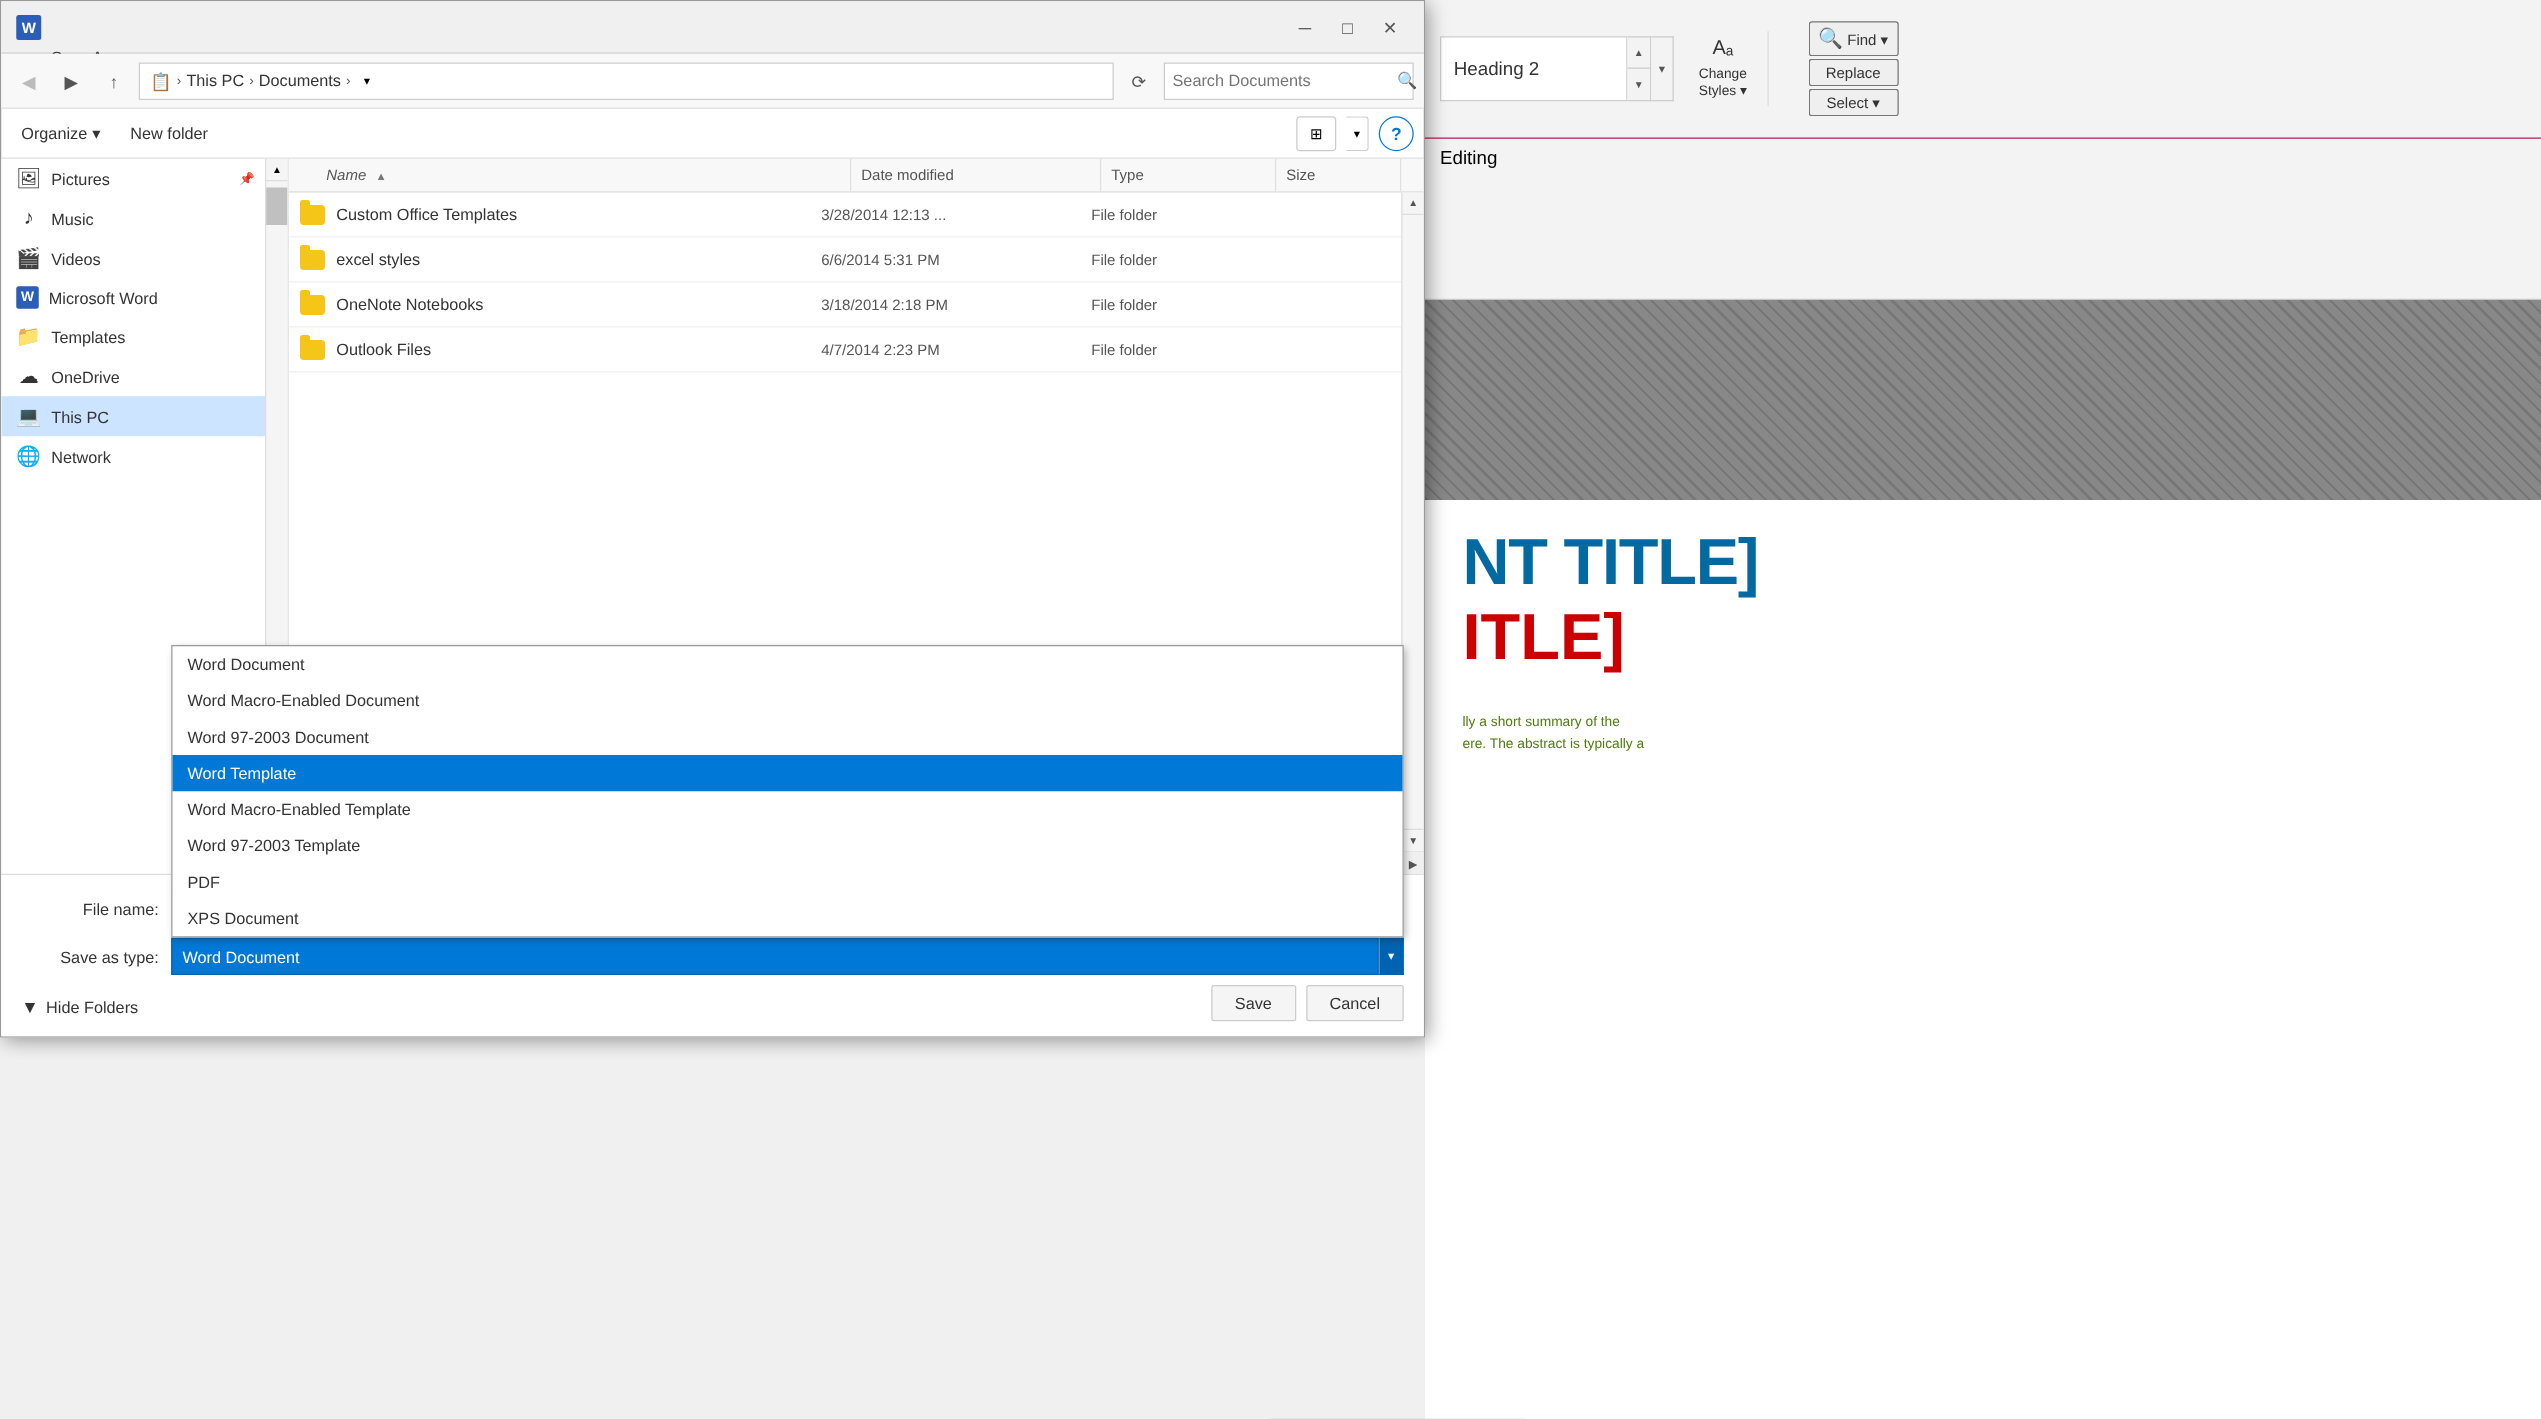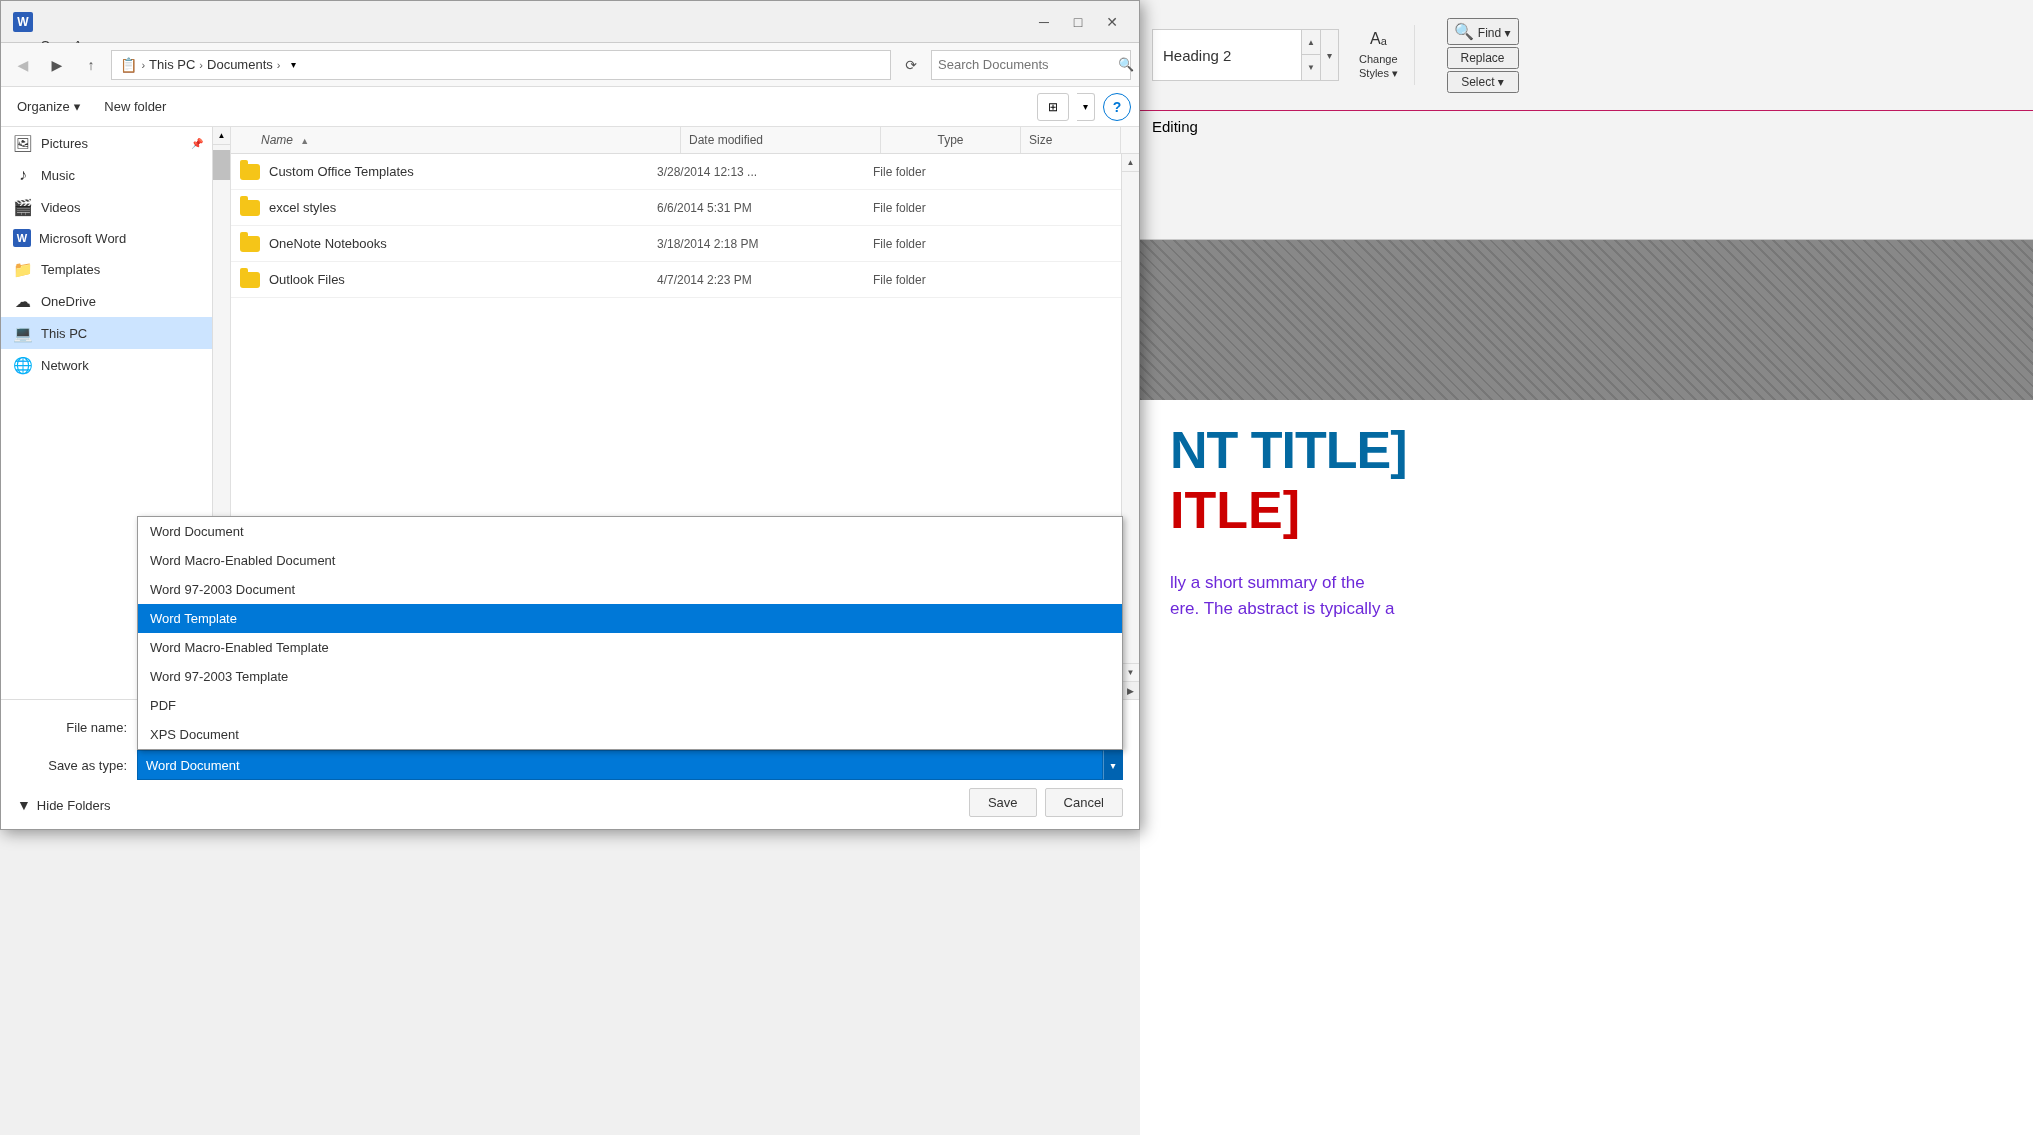--- a/index.html
+++ b/index.html
@@ -114,22 +114,22 @@
 
     .doc-title-red {
       font-size: 52px;
       font-weight: 900;
       color: #c00;
       padding: 0 30px 20px;
       font-family: 'Arial Black', Arial, sans-serif;
     }
 
     .doc-text {
-      font-size: 17px;
-      color: #6d28d9;
+      font-size: 11px;
+      color: #4d7c0f;
       padding: 10px 30px;
       line-height: 1.5;
     }
 
     
     .dialog {
       position: absolute;
       top: 0;
       left: 0;
       width: 1140px;
@@ -431,21 +431,21 @@
       color: #777;
     }
 
     .file-list-header .col {
       padding: 6px 8px;
       border-right: 1px solid #e0e0e0;
       cursor: pointer;
     }
     .col-name { flex: 1; font-style: italic; }
     .col-date { width: 200px; }
-    .col-type { width: 140px; text-align: center; }
+    .col-type { width: 140px; }
     .col-size { width: 100px; }
 
     .file-list-body {
       flex: 1;
       overflow-y: auto;
     }
 
     .file-row {
       display: flex;
       align-items: center;

